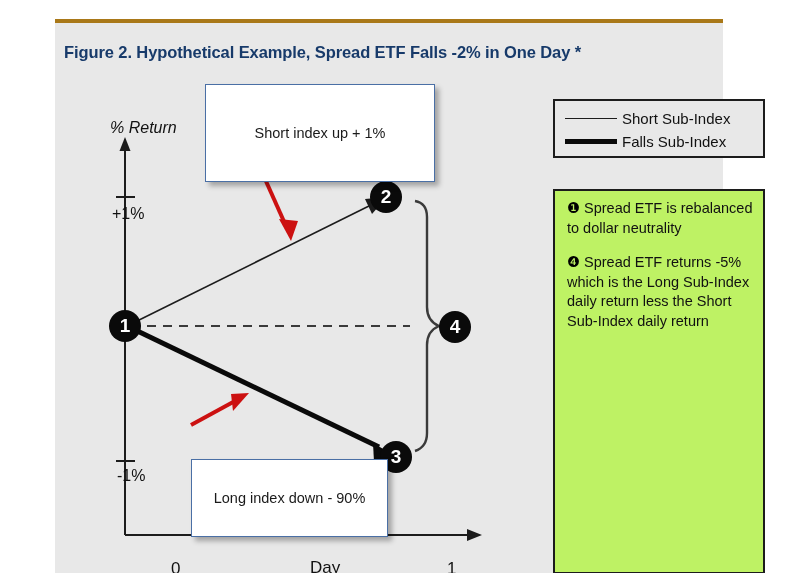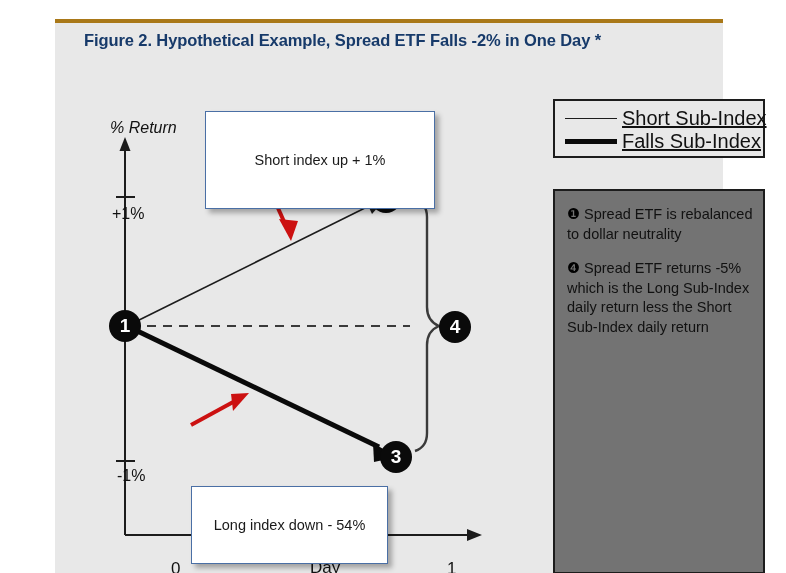--- a/index.html
+++ b/index.html
@@ -31,47 +31,45 @@
     position: absolute;
     left: 0px;
     top: 0px;
     width: 668px;
     height: 4px;
     background: #a97818;
   }
   #fig-title {
     position: absolute;
     left: 9px;
-    top: 12px;
+    top: 24px;
     font-size: 16.5px;
     font-weight: bold;
     color: #173a6a;
     letter-spacing: -0.1px;
     white-space: nowrap;
-    margin-left: 20px;
   }
   
   #plot {
     position: absolute;
     left: 0px;
     top: 0px;
   }
   
   .callout {
     position: absolute;
     background: #ffffff;
     border: 1px solid #4a6fa5;
     box-shadow: 4px 4px 5px rgba(0,0,0,0.30);
     box-sizing: border-box;
     display: flex;
     align-items: center;
     justify-content: center;
     color: #1a1a1a;
     font-size: 14.5px;
-    margin-top: 27px;
   }
   #callout-short {
     left: 150px;
     top: 65px;
     width: 230px;
     height: 98px;
   }
   #callout-long {
     left: 136px;
     top: 440px;
@@ -106,37 +104,36 @@
     width: 52px;
     height: 1px;
     background: #1c1c1c;
   }
   .legend-line-thick {
     width: 52px;
     height: 5px;
     background: #0a0a0a;
   }
   .legend-label {
-    font-size: 20px;
+    font-size: 15px;
     color: #111111;
     padding-left: 3px;
     white-space: nowrap;
-    text-decoration: underline;
   }
   
   #notes {
     position: absolute;
     left: 498px;
     top: 170px;
     width: 212px;
     height: 385px;
     border: 2px solid #1c1c1c;
-    background: #737373;
+    background: #bef264;
     box-sizing: border-box;
-    padding: 14px 10px 0 12px;
+    padding: 8px 10px 0 12px;
   }
   .note {
     font-size: 14.5px;
     line-height: 19.5px;
     color: #111111;
     margin-bottom: 15px;
   }
   .note:last-child { margin-bottom: 0; }
   .numglyph {
     font-family: "DejaVu Sans", sans-serif;
@@ -253,21 +250,21 @@
     <div class="axis-text" id="lbl-p1">+1%</div>
     <div class="axis-text" id="lbl-m1">-1%</div>
     <div class="axis-text" id="lbl-zero">0</div>
     <div class="axis-text" id="lbl-day">Day</div>
     <div class="axis-text" id="lbl-one">1</div>
 
     <div class="callout" id="callout-short">
       <span>Short index up + 1%</span>
     </div>
     <div class="callout" id="callout-long">
-      <span>Long index down - 54%</span>
+      <span>Long index down - 90%</span>
     </div>
 
     <div id="legend">
       <div class="legend-row">
         <span class="legend-swatch">
           <span class="legend-line-thin"></span>
         </span>
         <span class="legend-label">Short Sub-Index</span>
       </div>
       <div class="legend-row">

